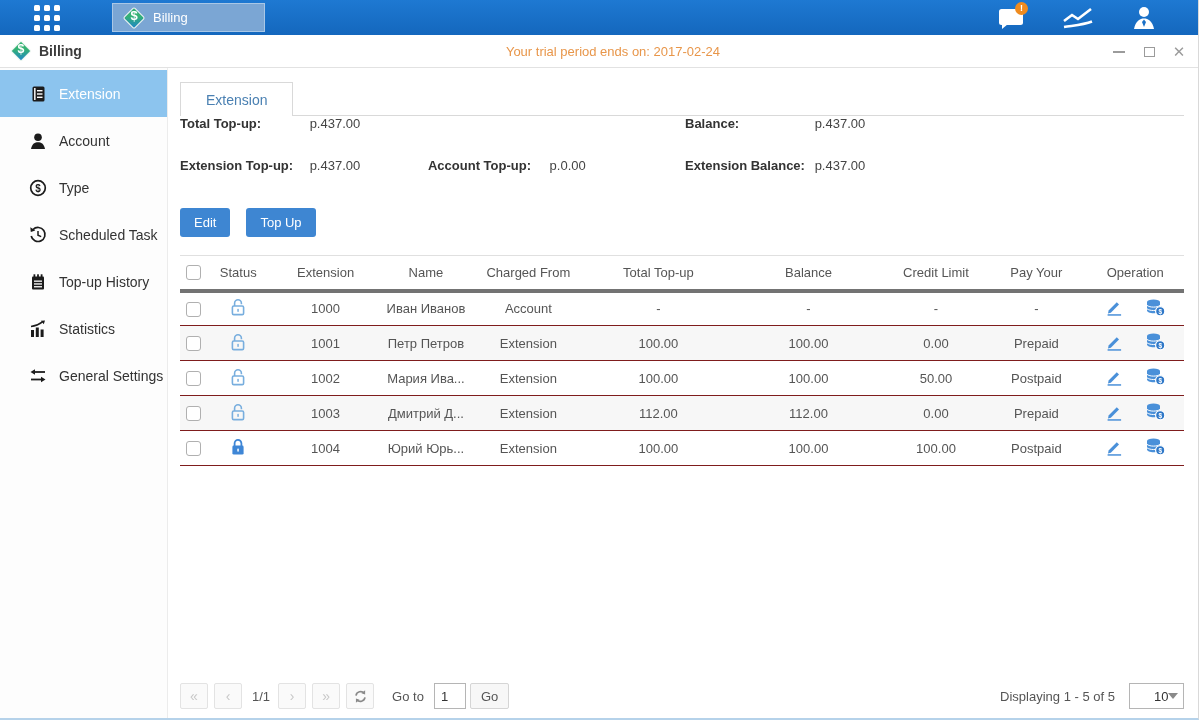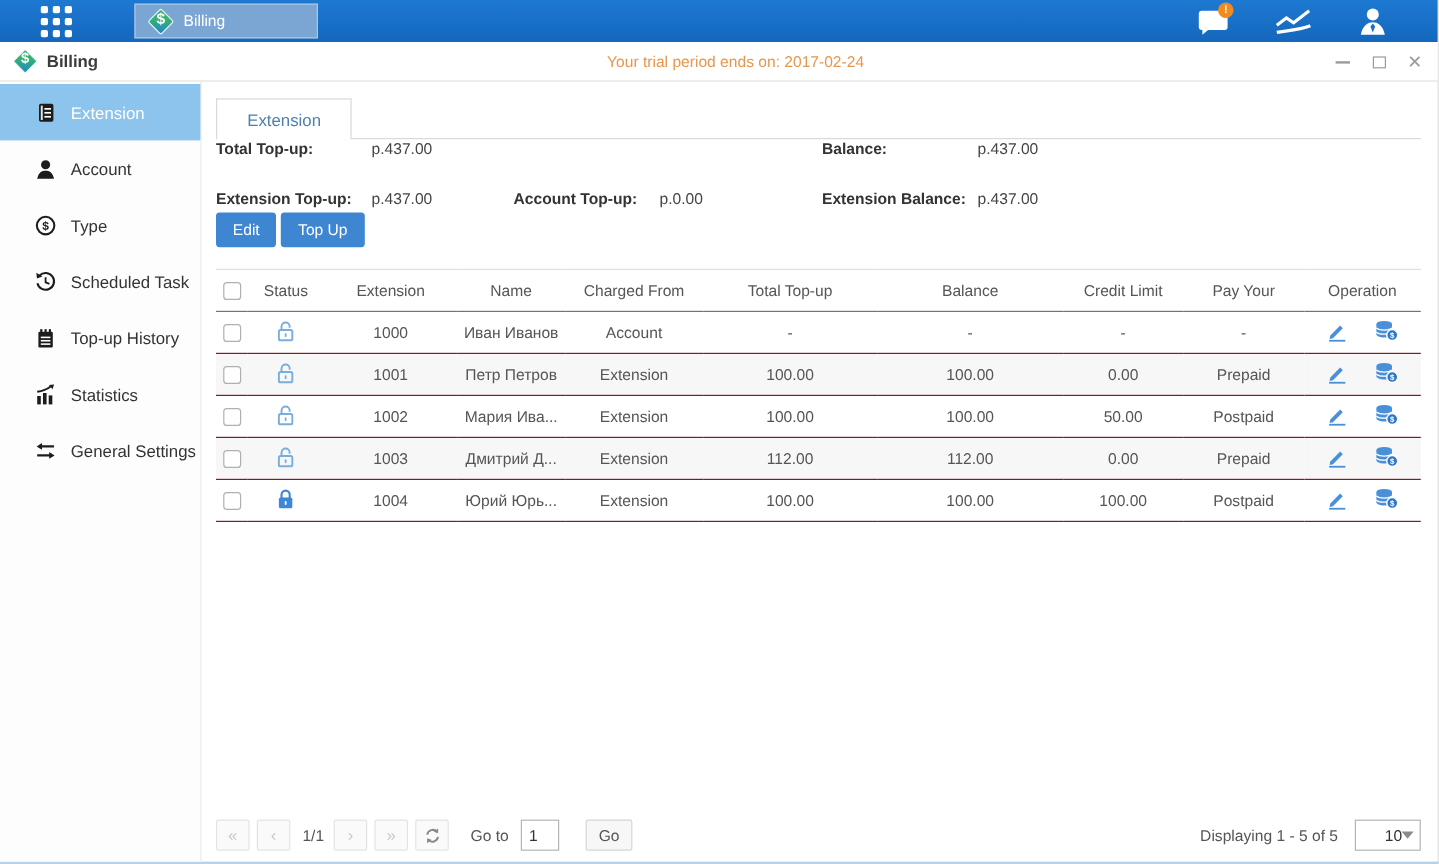--- a/index.html
+++ b/index.html
@@ -43,41 +43,41 @@
   .tabstrip { margin-top:14px; border-bottom:1px solid #d9d9d9; display:flex; }
   .tab { padding:9px 25px 8px; font-size:14px; color:#4a80b2; background:#fff; border:1px solid #d9d9d9; border-bottom:none; margin-bottom:-1px; cursor:pointer; position:relative; }
   .tab.active::after{ content:""; position:absolute; left:0; right:0; bottom:-1px; height:1px; background:#fff; }
 
   
   .summary { margin-top:0; display:grid; grid-template-columns:24.7% 25.6% 24.7% 25%; row-gap:27px; font-size:13px; color:#444; }
   .sum-cell { white-space:nowrap; }
   .sum-label { display:inline-block; min-width:126px; font-weight:bold; color:#333; }
 
   
-  .actions { margin-top:4px; display:flex; gap:4px; }
+  .actions { margin-top:35px; display:flex; gap:16px; }
   .btn-blue { background:#3e86d2; color:#fff; font-size:13px; border:none; border-radius:3px; padding:7px 14px; min-width:47px; cursor:pointer; font-family:"Liberation Sans",sans-serif; }
 
   
   table.ext { width:100%; border-collapse:collapse; margin-top:18px; font-size:13px; color:#555; table-layout:fixed; }
-  table.ext th { font-weight:normal; color:#555; height:35px; border-top:1px solid #e0e0e0; border-bottom:1px solid #737373; text-align:center; }
+  table.ext th { font-weight:normal; color:#555; height:35px; border-top:1px solid #e0e0e0; border-bottom:4px solid #737373; text-align:center; }
   table.ext td { height:35px; border-bottom:1px solid #7f1d1d; text-align:center; }
   table.ext tbody tr:nth-child(even){ background:#f7f7f7; }
   col.c0{width:2.6%} col.c1{width:6.4%} col.c2{width:11%} col.c3{width:9%} col.c4{width:11.4%}
   col.c5{width:14.5%} col.c6{width:15.4%} col.c7{width:10%} col.c8{width:10%} col.c9{width:9.7%}
   .checkbox { display:inline-block; width:15px; height:15px; border:1px solid #b0b0b0; border-radius:3px; background:#fff; vertical-align:middle; cursor:pointer; }
   .name-cell { overflow:hidden; text-overflow:ellipsis; white-space:nowrap; }
   .op-cell span { display:inline-block; margin:0 9px; cursor:pointer; vertical-align:middle; }
 
   
   .pager { position:absolute; left:12px; right:14px; bottom:8px; height:28px; display:flex; align-items:center; font-size:13px; color:#555; }
   .pg-btn { width:28px; height:26px; border:1px solid #e3e3e3; background:#fafafa; color:#c8c8c8; display:flex; align-items:center; justify-content:center; font-size:14px; margin-right:6px; cursor:pointer; border-radius:2px; }
   .pg-ind { margin:0 8px 0 4px; color:#555; }
   .goto-label { margin:0 10px 0 12px; }
   .goto-input { width:32px; height:26px; border:1px solid #b5b5b5; font-size:13px; text-align:left; padding-left:6px; color:#333; font-family:"Liberation Sans",sans-serif; }
-  .go-btn { height:26px; margin-left:22px; padding:0 10px; border:1px solid #d5d5d5; background:#f7f7f7; color:#555; font-size:13px; cursor:pointer; border-radius:2px; font-family:"Liberation Sans",sans-serif; }
+  .go-btn { height:26px; margin-left:4px; padding:0 10px; border:1px solid #d5d5d5; background:#f7f7f7; color:#555; font-size:13px; cursor:pointer; border-radius:2px; font-family:"Liberation Sans",sans-serif; }
   .pager-right { margin-left:auto; display:flex; align-items:center; gap:14px; }
   .page-size { width:55px; height:26px; border:1px solid #b5b5b5; background:#fff; display:flex; align-items:center; justify-content:space-between; padding:0 24px; cursor:pointer; color:#333; }
   .caret-down { width:0; height:0; border-left:5px solid transparent; border-right:5px solid transparent; border-top:6px solid #8a8a8a; }
 </style>
 </head>
 <body>
 
 <div class="screen">
 
   <div class="topbar">

